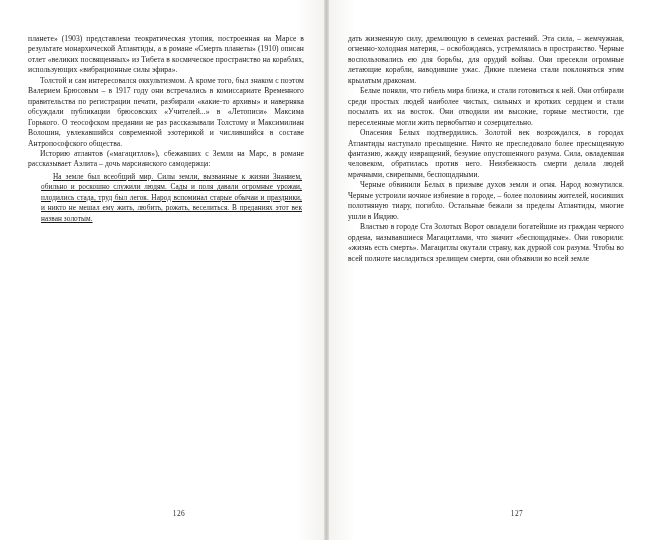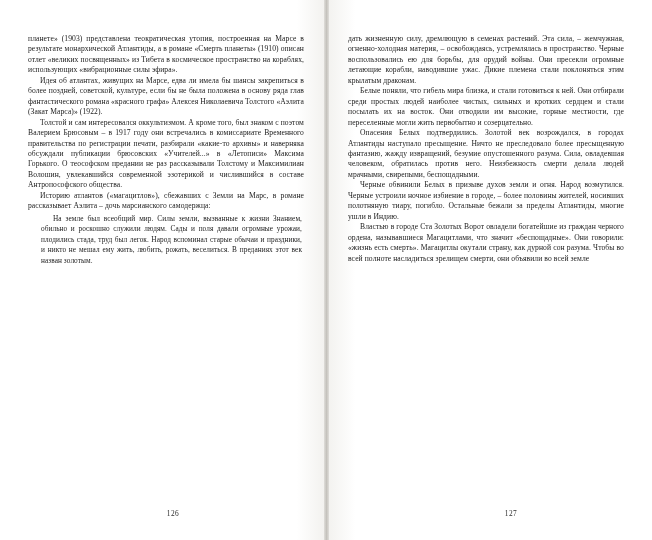--- a/index.html
+++ b/index.html
@@ -72,47 +72,47 @@
     line-height: 10.45px;
     text-align: justify;
     text-indent: 12px;
     padding-left: 13px;
     padding-right: 2px;
     letter-spacing: 0.01em;
   }
   .verse-block {
     margin-top: 2px;
     margin-bottom: 1px;
+    text-decoration: underline;
   }
   .folio {
     position: absolute;
     bottom: 22px;
     width: 100%;
-    left: 10px;
+    left: 16px;
     text-align: center;
     font-size: 7.4px;
     color: #2b2b2b;
     letter-spacing: 0.06em;
   }
   .page.left .folio {
     padding-right: 12px;
   }
   .page.right .folio {
     padding-left: 12px;
   }
 </style>
 </head>
 <body>
 
 <div class="spread">
 
   <div class="page left">
     <div class="textblock">
       <p class="para noindent">планете» (1903) представлена теократическая утопия, построенная на Марсе в результате монархической Атлантиды, а в романе «Смерть планеты» (1910) описан отлет «великих посвященных» из Тибета в космическое пространство на кораблях, использующих «вибрационные силы эфира».</p>
-      <p class="para">Идея об атлантах, живущих на Марсе, едва ли имела бы шансы закрепиться в более поздней, советской, культуре, если бы не была положена в основу ряда глав фантастического романа «красного графа» Алексея Николаевича Толстого «Аэлита (Закат Марса)» (1922).</p>
       <p class="para">Толстой и сам интересовался оккультизмом. А кроме того, был знаком с поэтом Валерием Брюсовым – в 1917 году они встречались в комиссариате Временного правительства по регистрации печати, разбирали «какие-то архивы» и наверняка обсуждали публикации брюсовских «Учителей...» в «Летописи» Максима Горького. О теософском предании не раз рассказывали Толстому и Максимилиан Волошин, увлекавшийся современной эзотерикой и числившийся в составе Антропософского общества.</p>
       <p class="para">Историю атлантов («магацитлов»), сбежавших с Земли на Марс, в романе рассказывает Аэлита – дочь марсианского самодержца:</p>
       <div class="verse-block">
         <p class="verse">На земле был всеобщий мир. Силы земли, вызванные к жизни Знанием, обильно и роскошно служили людям. Сады и поля давали огромные урожаи, плодились стада, труд был легок. Народ вспоминал старые обычаи и праздники, и никто не мешал ему жить, любить, рожать, веселиться. В преданиях этот век назван золотым.</p>
       </div>
     </div>
     <div class="folio">126</div>
   </div>
 
   <div class="gutter"></div>

